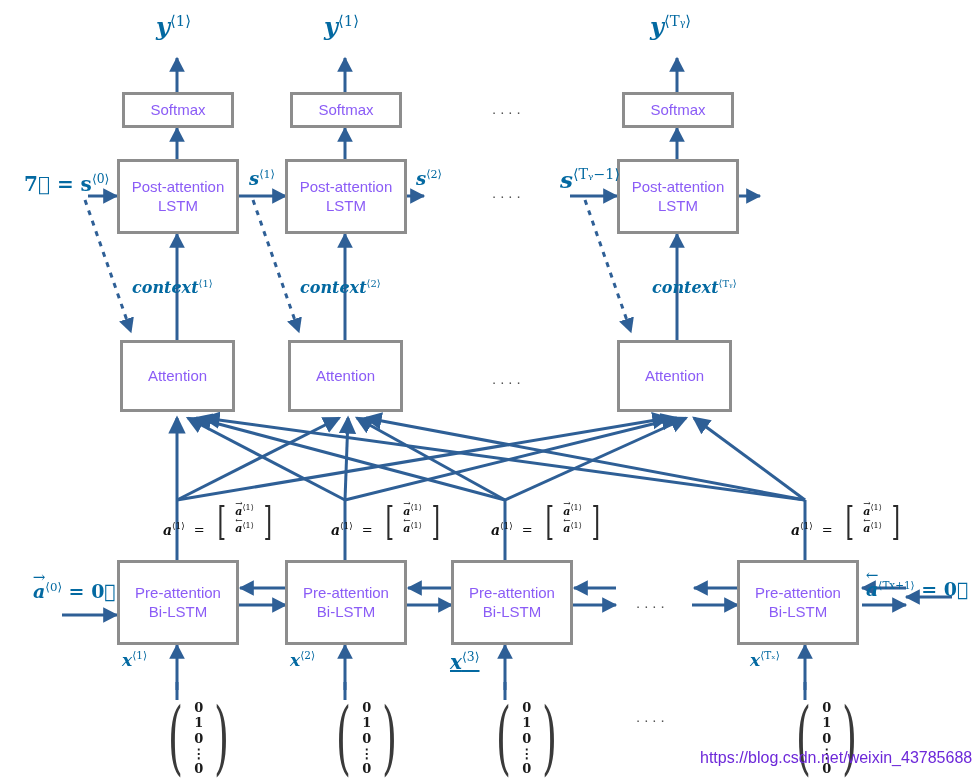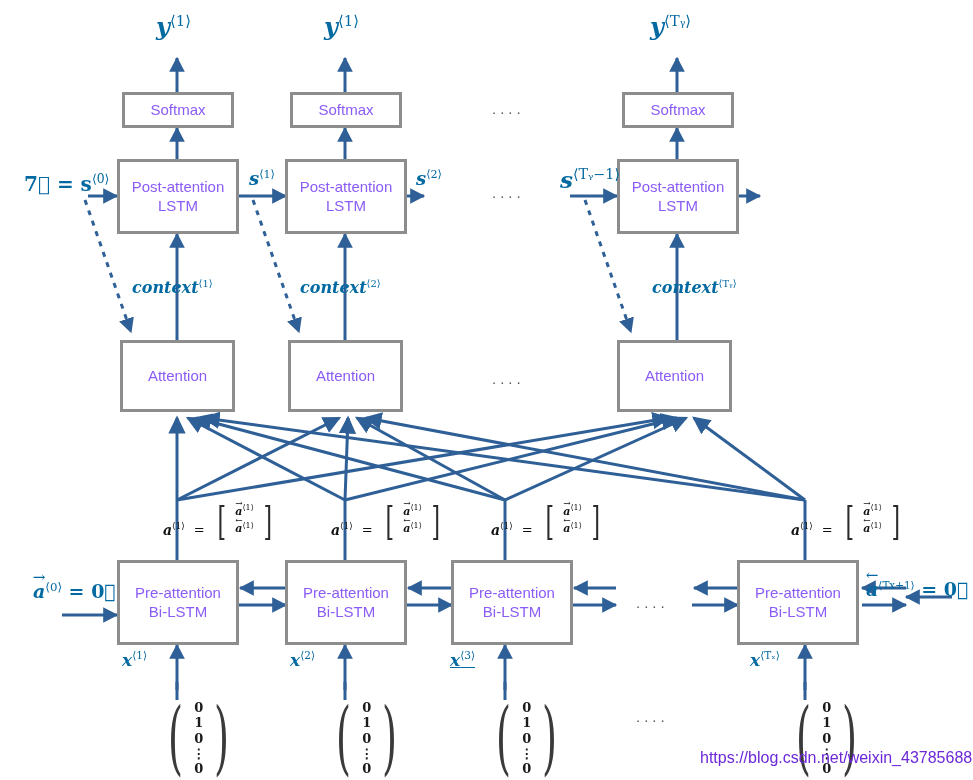--- a/index.html
+++ b/index.html
@@ -368,21 +368,21 @@
     <span class="vecarrow vecarrowL"><span>a</span></span><span class="sup ang" style="font-size:0.55em;">⟨Tx+1⟩</span>
     <span class="nrm" style="font-style:normal;">= 0⃗</span>
   </div>
 
   <div class="lbl" style="left:122px; top:650px; font-size:17px;">
     <span>x</span><span class="sup ang">⟨1⟩</span>
   </div>
   <div class="lbl" style="left:290px; top:650px; font-size:17px;">
     <span>x</span><span class="sup ang">⟨2⟩</span>
   </div>
-  <div class="lbl" style="left:450px; top:650px; font-size:17px;text-decoration:underline;">
+  <div class="lbl" style="left:450px; top:650px; font-size:20px;text-decoration:underline;">
     <span>x</span><span class="sup ang">⟨3⟩</span>
   </div>
   <div class="lbl" style="left:750px; top:650px; font-size:17px;">
     <span>x</span><span class="sup ang">⟨Tₓ⟩</span>
   </div>
 
   <div class="onehot" style="left:160px; top:700px;">
     <span class="paren">(</span>
     <span class="col">
       <span>0</span>

